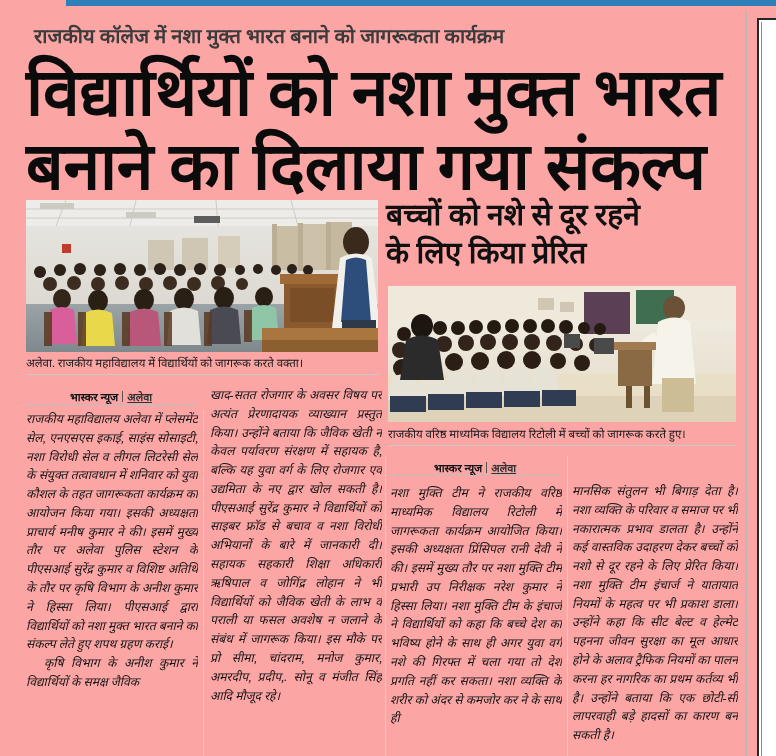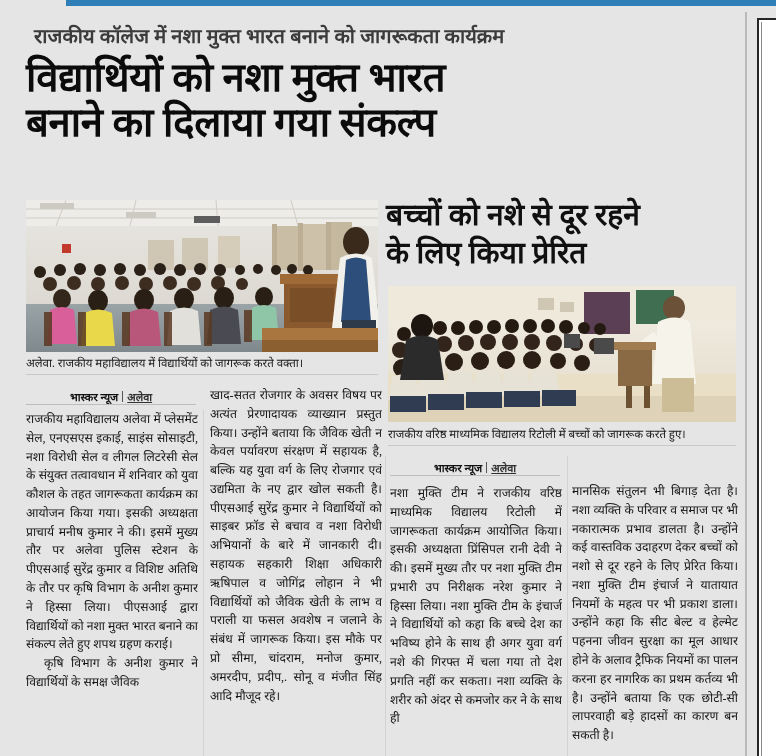--- a/index.html
+++ b/index.html
@@ -4,21 +4,21 @@
 <style>
   html, body {
     margin: 0;
     padding: 0;
     background: #ffffff;
   }
   #page {
     position: relative;
     width: 776px;
     height: 756px;
-    background: #e5e5e5;
+    background: #fca5a5;
     overflow: hidden;
     font-family: "Liberation Serif", "DejaVu Serif", serif;
   }
 
   
   #top-bar {
     position: absolute;
     left: 66px;
     top: 0;
     width: 710px;
@@ -65,21 +65,21 @@
     color: #3b3b3b;
     letter-spacing: 0.1px;
     line-height: 1.2;
     white-space: nowrap;
   }
   #headline {
     position: absolute;
     left: 26px;
     top: 56px;
     width: 712px;
-    font-size: 40px;
+    font-size: 66px;
     font-weight: 700;
     color: #0b0b0b;
     line-height: 1.12;
     letter-spacing: -0.3px;
   }
   #headline .hl-line {
     display: block;
     white-space: nowrap;
   }
 
@@ -171,21 +171,21 @@
     position: absolute;
     font-size: 12.2px;
     line-height: 1.54;
     color: #141414;
     text-align: justify;
     text-justify: inter-word;
     -webkit-hyphens: none;
     hyphens: none;
     overflow: hidden;
   }
-  .col p { margin: 0; }
+  .col p { margin: 0; font-style: italic; }
   .col p.indent { text-indent: 18px; }
 
   #col-1 { left: 26px; top: 410px; width: 172px; height: 346px; }
   #col-2 { left: 210px; top: 386px; width: 172px; height: 370px; }
   #col-3 { left: 390px; top: 484px; width: 172px; height: 272px; }
   #col-4 { left: 572px; top: 482px; width: 166px; height: 300px; }
 
   
   .col-rule {
     position: absolute;

